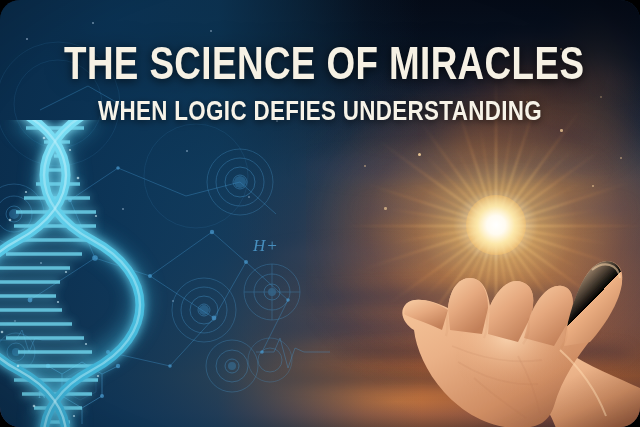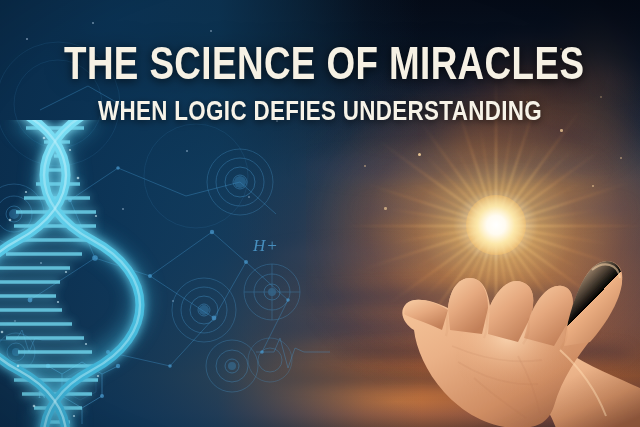--- a/index.html
+++ b/index.html
@@ -3,20 +3,21 @@
 <meta charset="utf-8">
 <style>
   * { margin:0; padding:0; box-sizing:border-box; }
   html,body { background:#000; }
   .stage {
     position:relative;
     width:640px; height:427px;
     overflow:hidden;
     font-family:"Liberation Sans", sans-serif;
     background:#0a1a2e;
+    border-radius:20px;
   }
   .layer { position:absolute; inset:0; }
 
   
   .sky-base{
     background:
       linear-gradient(to bottom,
         #0b1727 0%,
         #10253c 18%,
         #1b3550 38%,

